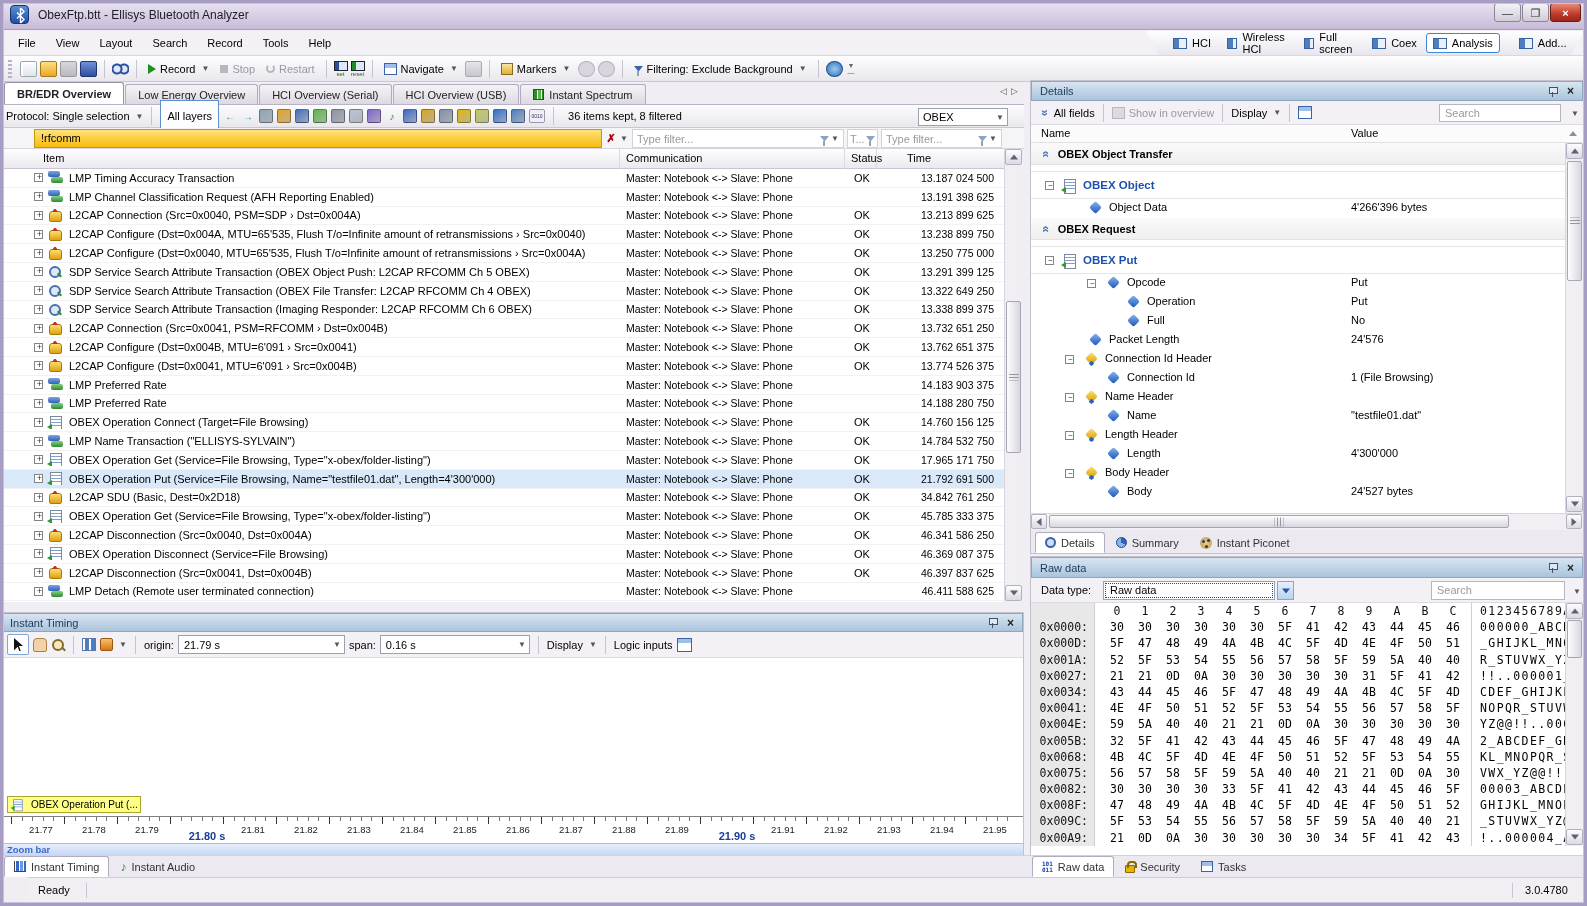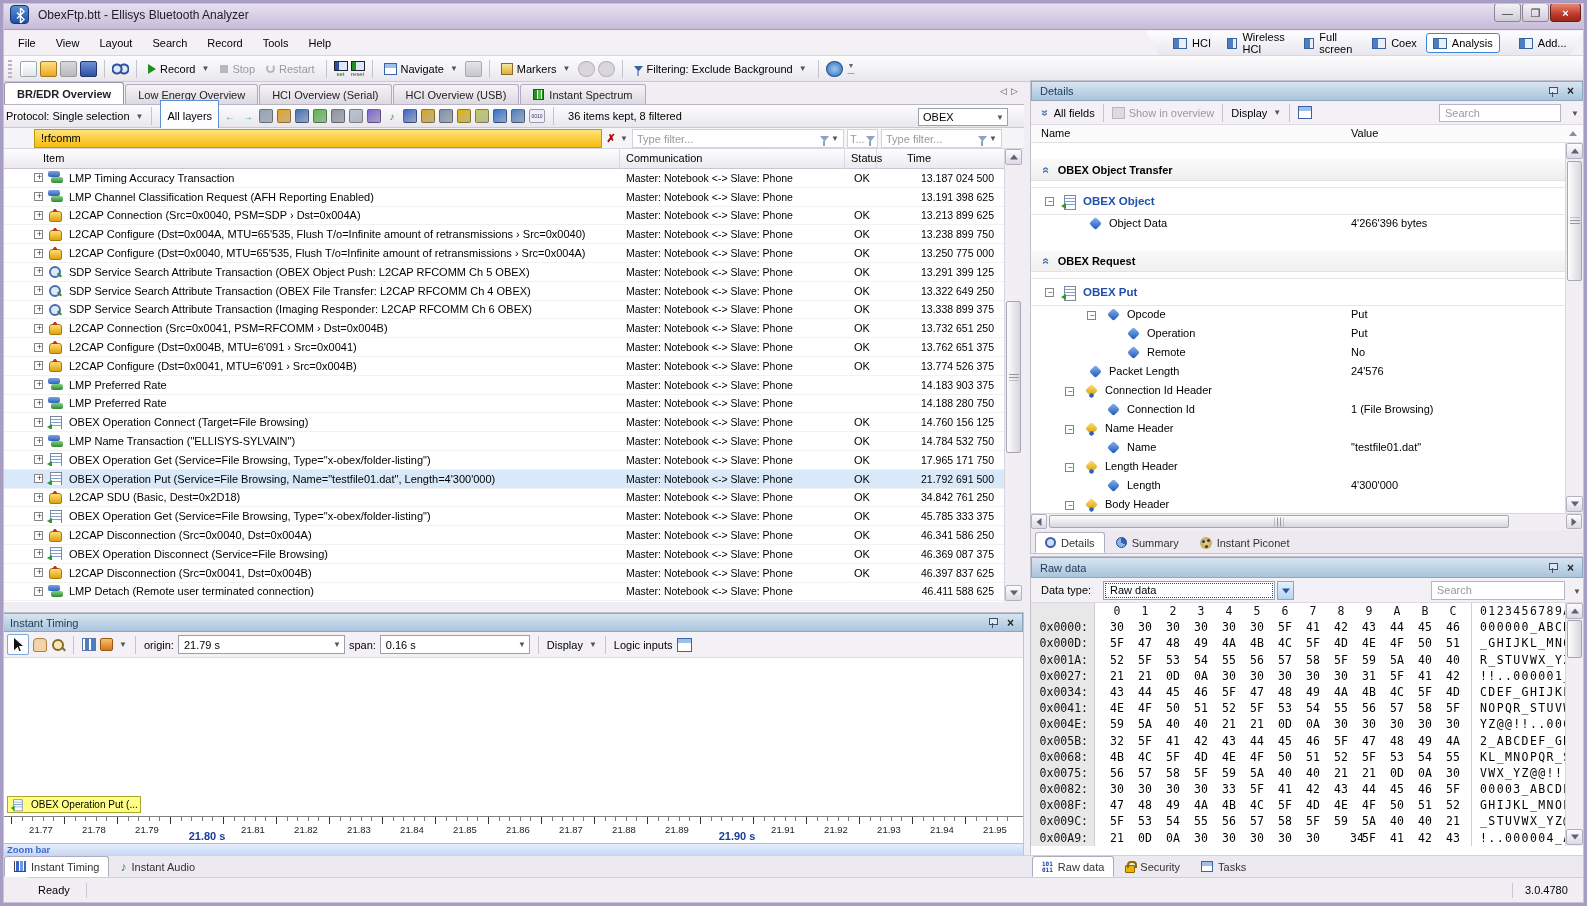--- a/index.html
+++ b/index.html
@@ -105,21 +105,21 @@
   .pin:before { content:""; position:absolute; left:1px; top:1px; width:7px; height:5px; border:1px solid #44506a; background:#dfe8f2; }
   .pin:after { content:""; position:absolute; left:4px; top:6px; width:1px; height:5px; background:#44506a; }
   .p-close { font-size:12px; font-weight:bold; color:#222; }
 
   
   #details-panel { left:1030px; top:80px; width:554px; height:474px; background:#fff; border:1px solid #c5c0ce; }
   #d-toolbar { left:0; top:20px; width:552px; height:24px; background:#f3f1f6; border-bottom:1px solid #dedae4; display:flex; align-items:center; padding-left:8px; gap:4px; }
   #d-search { position:absolute; left:408px; top:3px; width:122px; height:18px; background:#fff; border:1px solid #b9b4c4; color:#999; padding-left:5px; line-height:16px; }
   #d-cols { left:0; top:44px; width:552px; height:18px; background:#fbfbfc; border-bottom:1px solid #e2dfe6; }
   #d-body { left:0; top:62px; width:534px; height:370px; background:#fff; overflow:hidden; }
-  .d-section { position:relative; height:22px; background:linear-gradient(#fafafa,#efefef); border-bottom:1px solid #e2e2e2; display:flex; align-items:center; font-weight:bold;margin-top:16px; }
+  .d-section { position:relative; height:22px; background:linear-gradient(#fafafa,#efefef); border-bottom:1px solid #e2e2e2; display:flex; align-items:center; font-weight:bold; }
   .chev2 { display:inline-block; transform:rotate(90deg); color:#4a7ab5; font-size:12px; font-weight:bold; margin:0 8px 0 12px; }
   .d-node { position:relative; height:28px; display:flex; align-items:center; border-top:1px solid #e6e6e6; border-bottom:1px solid #e6e6e6; margin-top:6px; }
   .d-node .lbl { color:#1f4fae; font-weight:bold; font-size:11.5px; }
   .d-row { position:relative; height:19px; }
   .d-lbl { position:absolute; top:2px; }
   .d-val { position:absolute; left:320px; top:2px; }
   .dmd { position:absolute; top:4px; width:9px; height:9px; transform:rotate(45deg); background:linear-gradient(135deg,#8ab4ec,#1c55b8); border-radius:2px; }
   .dmd.hdr { background:linear-gradient(135deg,#ffe070,#d89a00); }
   .dmd.hdr:after { content:""; position:absolute; right:-1px; bottom:-1px; width:4px; height:4px; background:#2f62b8; border-radius:1px; }
   .dexp { position:absolute; top:5px; width:9px; height:9px; border:1px solid #848484; background:#fff; }
@@ -694,21 +694,21 @@
         <span class="d-lbl" style="left: 96px;">Opcode</span>
         <span class="d-val">Put</span>
       </div>
       <div class="d-row">
         <span class="dmd" style="left: 98px;"></span>
         <span class="d-lbl" style="left: 116px;">Operation</span>
         <span class="d-val">Put</span>
       </div>
       <div class="d-row">
         <span class="dmd" style="left: 98px;"></span>
-        <span class="d-lbl" style="left: 116px;">Remote</span>
+        <span class="d-lbl" style="left: 116px;">Full</span>
         <span class="d-val">No</span>
       </div>
       <div class="d-row">
         <span class="dmd" style="left: 60px;"></span>
         <span class="d-lbl" style="left: 78px;">Packet Length</span>
         <span class="d-val">24'576</span>
       </div>
       <div class="d-row">
         <span class="dexp" style="left: 34px;"></span>
         <span class="dmd hdr" style="left: 56px;"></span>
@@ -1045,21 +1045,21 @@
       <div class="hexrow">
         <span class="hx-off">0x00A9:</span>
         <span class="hx-b" style="left: 72px;">21</span>
         <span class="hx-b" style="left: 100px;">0D</span>
         <span class="hx-b" style="left: 128px;">0A</span>
         <span class="hx-b" style="left: 156px;">30</span>
         <span class="hx-b" style="left: 184px;">30</span>
         <span class="hx-b" style="left: 212px;">30</span>
         <span class="hx-b" style="left: 240px;">30</span>
         <span class="hx-b" style="left: 268px;">30</span>
-        <span class="hx-b" style="left: 296px; margin-left: 16px;">34</span>
+        <span class="hx-b" style="left: 296px;">34</span>
         <span class="hx-b" style="left: 324px;">5F</span>
         <span class="hx-b" style="left: 352px;">41</span>
         <span class="hx-b" style="left: 380px;">42</span>
         <span class="hx-b" style="left: 408px;">43</span>
         <span class="hx-a">!..000004_ABC</span>
       </div>
     </div>
   <div class="abs sb-v" style="left:534px;top:46px;width:18px;height:243px;border-left:1px solid #d9d5de;">
     <div class="sb-btn" style="top:0;">
         <span class="tri up"></span>

